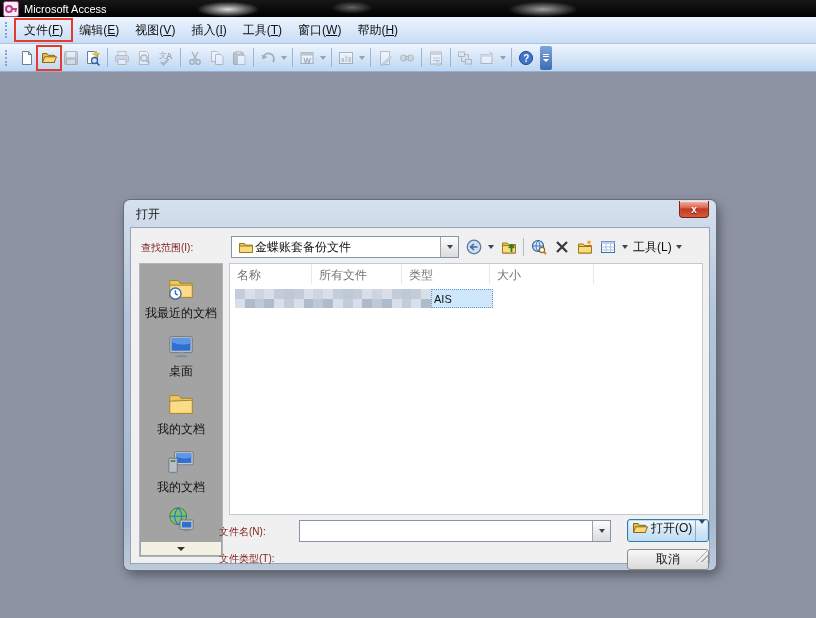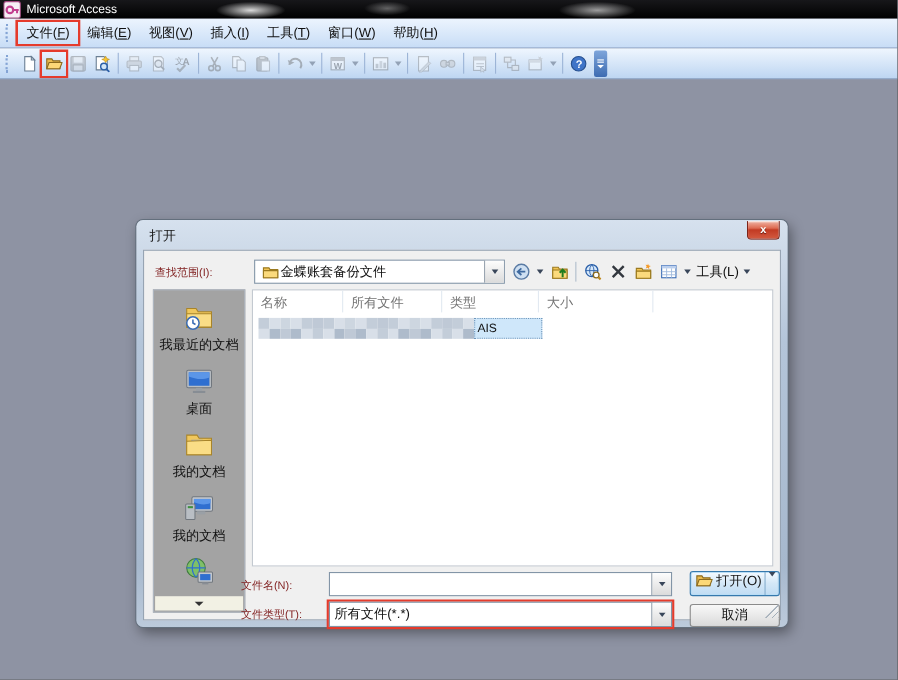--- a/index.html
+++ b/index.html
@@ -526,26 +526,20 @@
             </svg>
           </span>
         <span style="margin-left:3px;">打开(O)</span>
         <span class="split"></span>
         <span class="ddwrap">
             <span class="dd"></span>
           </span>
       </div>
 
       <div class="lbl" style="left:88px;top:324px;">文件类型(T):</div>
-      <div class="combo redbox" style="left:168px;top:319px;width:312px;height:23px;">
-        <span class="combo-text">所有文件(*.*)</span>
-        <span class="combo-btn">
-            <span class="dd"></span>
-          </span>
-      </div>
 
       <div class="btn" style="left:496px;top:321px;width:82px;height:21px;">
         <span>取消</span>
       </div>
 
       <div class="resize-grip"></div>
     </div>
   </div>
 </div>
 

